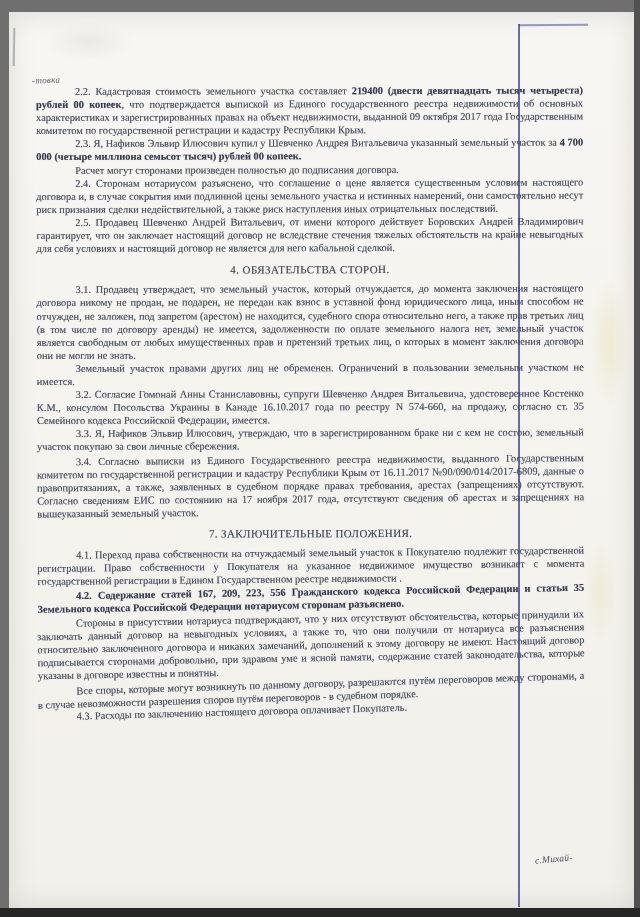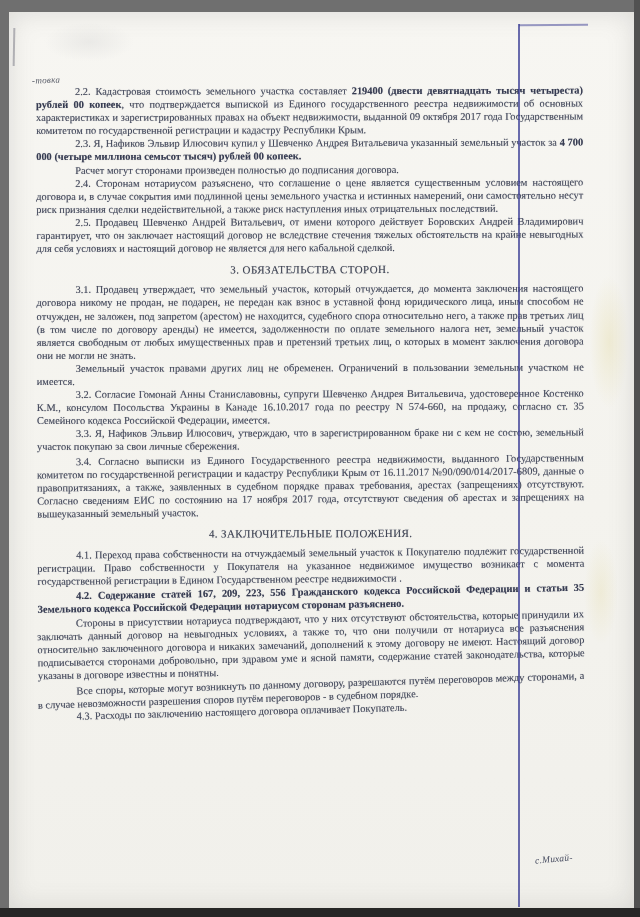--- a/index.html
+++ b/index.html
@@ -71,27 +71,27 @@
     <div class="fold-mark"></div>
 
     <div class="marginal">-товка</div>
 
     <div class="doc">
         <div class="para"><span>2.2. Кадастровая стоимость земельного участка составляет </span><span class="bold">219400 (двести девятнадцать тысяч четыреста) рублей 00 копеек</span><span>, что подтверждается выпиской из Единого государственного реестра недвижимости об основных характеристиках и зарегистрированных правах на объект недвижимости, выданной 09 октября 2017 года Государственным комитетом по государственной регистрации и кадастру Республики Крым.</span></div>
         <div class="para"><span>2.3. Я, Нафиков Эльвир Илюсович купил у Шевченко Андрея Витальевича указанный земельный участок за </span><span class="bold">4 700 000 (четыре миллиона семьсот тысяч) рублей 00 копеек.</span></div>
         <div class="para"><span>Расчет могут сторонами произведен полностью до подписания договора.</span></div>
         <div class="para"><span>2.4. Сторонам нотариусом разъяснено, что соглашение о цене является существенным условием настоящего договора и, в случае сокрытия ими подлинной цены земельного участка и истинных намерений, они самостоятельно несут риск признания сделки недействительной, а также риск наступления иных отрицательных последствий.</span></div>
         <div class="para"><span>2.5. Продавец Шевченко Андрей Витальевич, от имени которого действует Боровских Андрей Владимирович гарантирует, что он заключает настоящий договор не вследствие стечения тяжелых обстоятельств на крайне невыгодных для себя условиях и настоящий договор не является для него кабальной сделкой.</span></div>
-        <div class="heading"><span>3. ОБЯЗАТЕЛЬСТВА СТОРОН.</span></div>
+        <div class="heading"><span>4. ОБЯЗАТЕЛЬСТВА СТОРОН.</span></div>
         <div class="para"><span>3.1. Продавец утверждает, что земельный участок, который отчуждается, до момента заключения настоящего договора никому не продан, не подарен, не передан как взнос в уставной фонд юридического лица, иным способом не отчужден, не заложен, под запретом (арестом) не находится, судебного спора относительно него, а также прав третьих лиц (в том числе по договору аренды) не имеется, задолженности по оплате земельного налога нет, земельный участок является свободным от любых имущественных прав и претензий третьих лиц, о которых в момент заключения договора они не могли не знать.</span></div>
         <div class="para"><span>Земельный участок правами других лиц не обременен. Ограничений в пользовании земельным участком не имеется.</span></div>
         <div class="para"><span>3.2. Согласие Гомонай Анны Станиславовны, супруги Шевченко Андрея Витальевича, удостоверенное Костенко К.М., консулом Посольства Украины в Канаде 16.10.2017 года по реестру N 574-660, на продажу, согласно ст. 35 Семейного кодекса Российской Федерации, имеется.</span></div>
         <div class="para"><span>3.3. Я, Нафиков Эльвир Илюсович, утверждаю, что в зарегистрированном браке ни с кем не состою, земельный участок покупаю за свои личные сбережения.</span></div>
         <div class="para" style="transform: rotate(-0.3deg);"><span>3.4. Согласно выписки из Единого Государственного реестра недвижимости, выданного Государственным комитетом по государственной регистрации и кадастру Республики Крым от 16.11.2017 №90/090/014/2017-6809, данные о правопритязаниях, а также, заявленных в судебном порядке правах требования, арестах (запрещениях) отсутствуют. Согласно сведениям ЕИС по состоянию на 17 ноября 2017 года, отсутствуют сведения об арестах и запрещениях на вышеуказанный земельный участок.</span></div>
-        <div class="heading"><span>4. ЗАКЛЮЧИТЕЛЬНЫЕ ПОЛОЖЕНИЯ.</span></div>
+        <div class="heading"><span>7. ЗАКЛЮЧИТЕЛЬНЫЕ ПОЛОЖЕНИЯ.</span></div>
         <div class="para" style="transform: rotate(-0.4deg);"><span>4.1. Переход права собственности на отчуждаемый земельный участок к Покупателю подлежит государственной регистрации. Право собственности у Покупателя на указанное недвижимое имущество возникает с момента государственной регистрации в Едином Государственном реестре недвижимости .</span></div>
         <div class="para" style="transform: rotate(-0.8deg);"><span class="bold">4.2. Содержание статей 167, 209, 223, 556 Гражданского кодекса Российской Федерации и статьи 35 Земельного кодекса Российской Федерации нотариусом сторонам разъяснено.</span></div>
         <div class="para" style="transform: rotate(-0.9deg);"><span>Стороны в присутствии нотариуса подтверждают, что у них отсутствуют обстоятельства, которые принудили их заключать данный договор на невыгодных условиях, а также то, что они получили от нотариуса все разъяснения относительно заключенного договора и никаких замечаний, дополнений к этому договору не имеют.  Настоящий договор подписывается сторонами добровольно, при здравом уме и ясной памяти, содержание статей законодательства, которые указаны в договоре известны и понятны.</span></div>
         <div class="para" style="transform: rotate(-1.6deg);"><span>Все споры, которые могут возникнуть по данному договору, разрешаются путём переговоров между сторонами, а в случае невозможности разрешения споров путём переговоров - в судебном порядке.</span></div>
         <div class="para" style="transform: rotate(-1.4deg);"><span>4.3. Расходы по заключению настоящего договора оплачивает Покупатель.</span></div>
       </div>
 
     <div class="catchword">с.Михай-</div>
 
     <div class="pen-v"></div>

